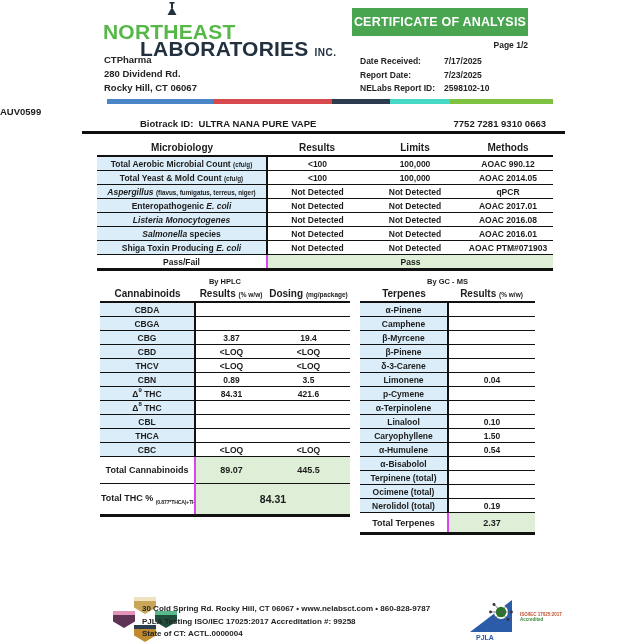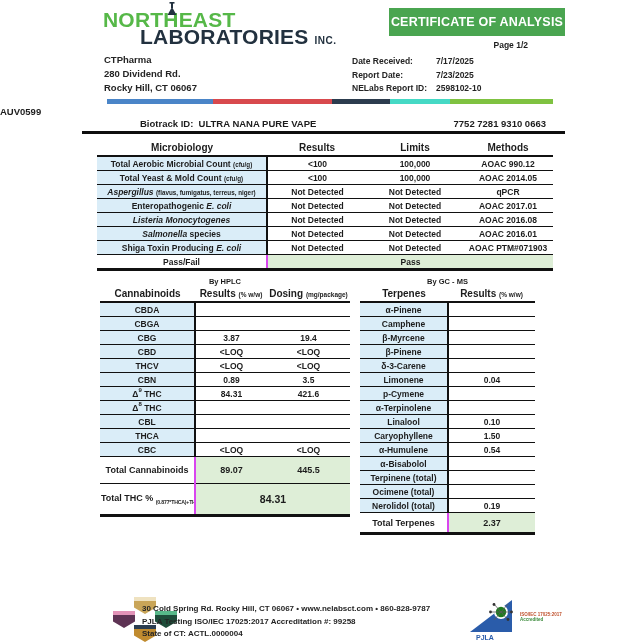--- a/index.html
+++ b/index.html
@@ -1,30 +1,30 @@
 <!DOCTYPE html>
 <html><head>
 <meta charset="utf-8">
 <style>
   html,body{margin:0;padding:0;}
   body{width:644px;height:644px;background:#f4f4f4;font-family:"Liberation Sans",sans-serif;}
   #page{position:relative;width:644px;height:644px;background:#ffffff;overflow:hidden;color:#1c1c1c;}
 
   
   #logo{position:absolute;left:103px;top:9px;}
-  .logo-l1{font-size:21px;font-weight:bold;letter-spacing:.2px;line-height:21px;}
+  .logo-l1{font-size:21px;font-weight:bold;letter-spacing:.2px;line-height:21px;margin-top:12px;}
   .logo-l2{font-size:21px;font-weight:bold;letter-spacing:.2px;line-height:20px;margin-left:37px;margin-top:-3px;}
   .logo-inc{font-size:10px;letter-spacing:.5px;}
   .flask{position:absolute;left:63px;top:-7px;}
 
   #coa-banner{position:absolute;left:352px;top:8px;width:176px;height:28px;display:flex;align-items:center;justify-content:center;color:#fff;font-size:12.5px;font-weight:bold;letter-spacing:.2px;}
   #page-label{position:absolute;left:352px;top:40px;width:176px;text-align:right;font-size:8.5px;font-weight:bold;}
 
   #client{position:absolute;left:104px;top:53px;font-size:9.5px;font-weight:bold;line-height:14px;color:#242424;}
-  #report-info{position:absolute;left:352px;top:55px;font-size:8.5px;font-weight:bold;color:#242424;}
+  #report-info{position:absolute;left:360px;top:55px;font-size:8.5px;font-weight:bold;color:#242424;}
   #report-info .ri-row{line-height:13.5px;display:flex;}
   #report-info .ri-label{width:84px;}
 
   #stripe{position:absolute;left:107px;top:99px;width:446px;height:5px;display:flex;}
   #stripe div{height:5px;}
 
   #sample-id{position:absolute;left:0;top:106px;width:644px;text-align:left;font-size:9.5px;font-weight:bold;}
   #biotrack-row{position:absolute;left:140px;top:118px;width:406px;display:flex;justify-content:space-between;font-size:9.5px;font-weight:bold;}
   #biotrack-rule{position:absolute;left:82px;top:131px;width:483px;height:3px;background:#0e0e0e;}
 
@@ -81,21 +81,21 @@
   <div id="logo">
     <div class="logo-l1" style="color: rgb(86, 184, 72);">NORTHEAST</div>
     <div class="logo-l2" style="color: rgb(34, 49, 63);"><span>LABORATORIES</span> <span class="logo-inc">INC.</span></div>
     <svg class="flask" width="12" height="14" viewBox="0 0 12 14">
       <rect x="5" y="0" width="2" height="6" fill="#22313f"></rect>
       <rect x="3.5" y="0" width="5" height="1.6" fill="#22313f"></rect>
       <polygon points="6,5 10.5,13 1.5,13" fill="#22313f"></polygon>
     </svg>
   </div>
 
-  <div id="coa-banner" style="background: rgb(74, 165, 80); margin-left: 37px;">CERTIFICATE OF ANALYSIS</div>
+  <div id="coa-banner" style="background: rgb(74, 165, 80);">CERTIFICATE OF ANALYSIS</div>
   <div id="page-label">Page 1/2</div>
 
   <div id="client">
     <div>CTPharma</div>
     <div>280 Dividend Rd.</div>
     <div>Rocky Hill, CT 06067</div>
   </div>
 
   <div id="report-info">
     <div class="ri-row">

